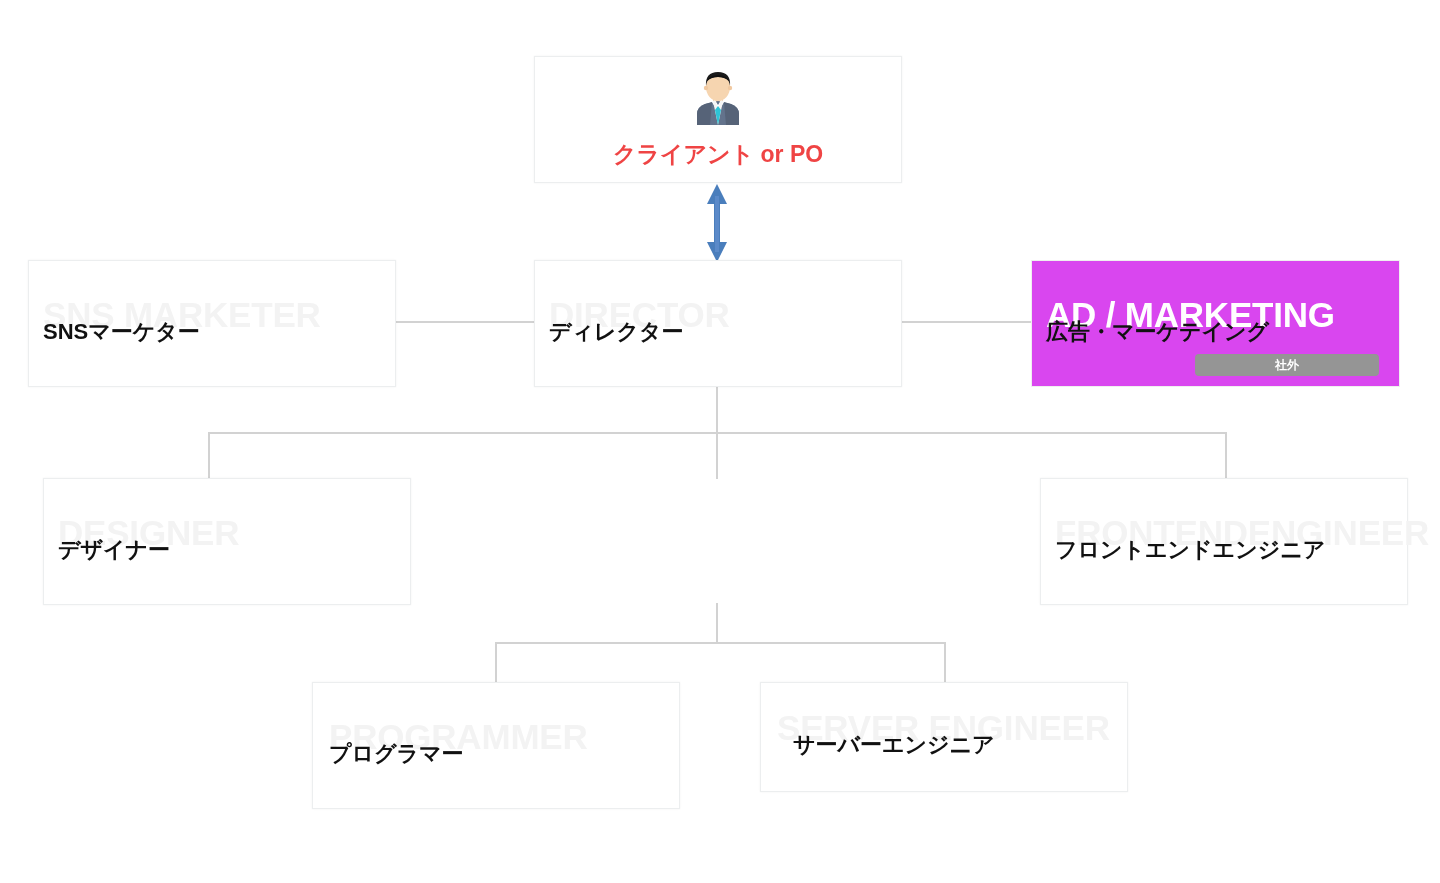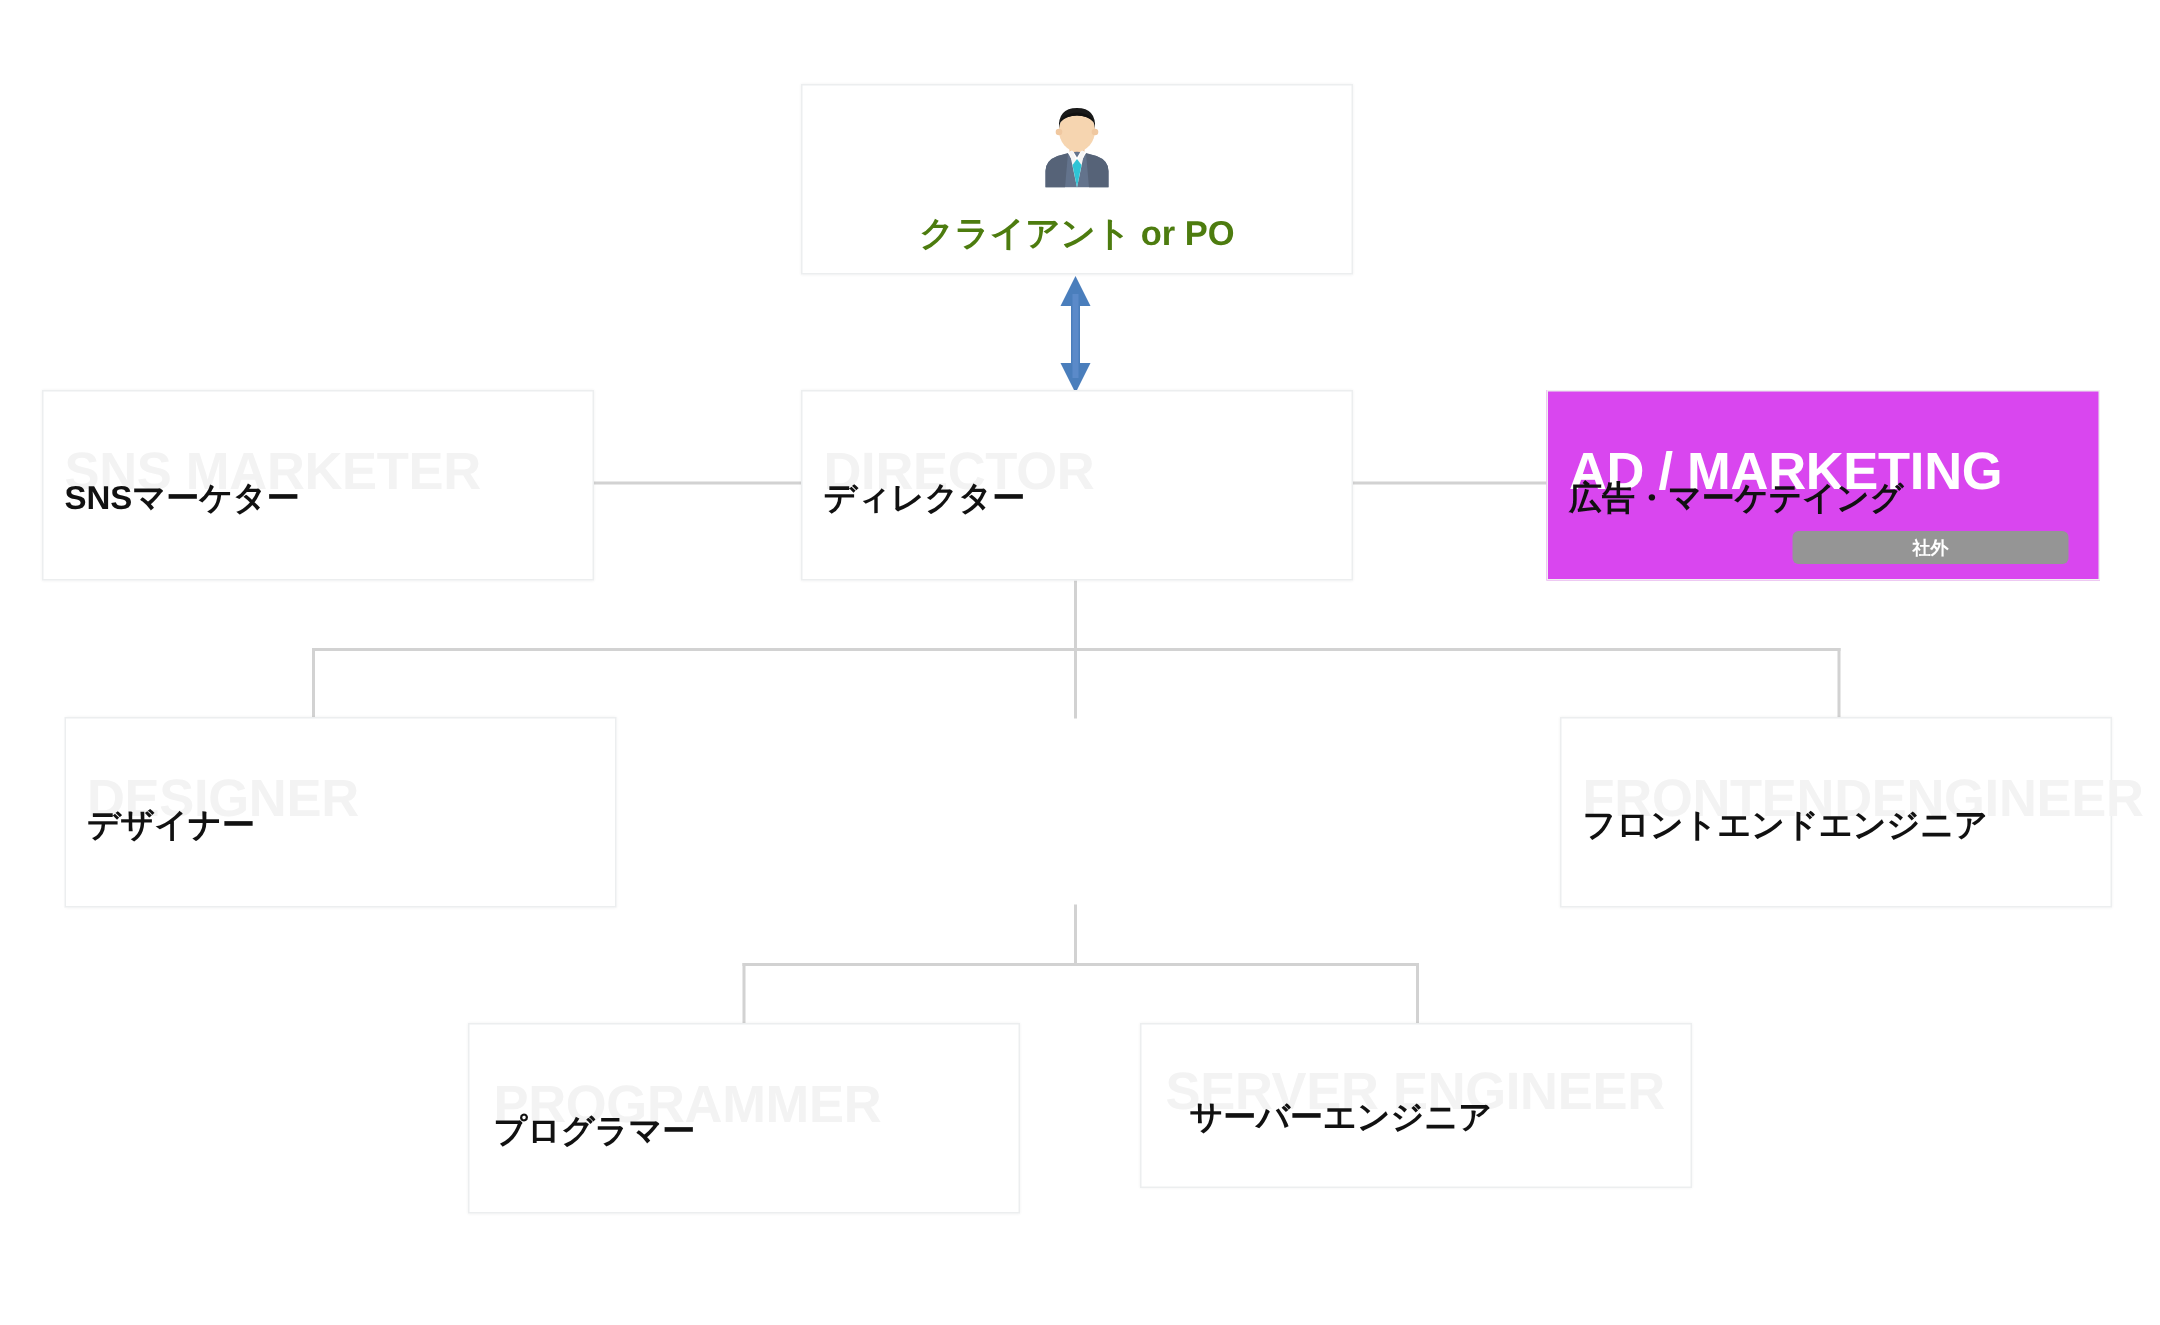--- a/index.html
+++ b/index.html
@@ -74,21 +74,21 @@
     flex-direction: column;
     align-items: center;
     justify-content: center;
   }
   .card-root .jp-center {
     position: static;
     transform: none;
     margin: 0;
     font-size: 23px;
     font-weight: 700;
-    color: #4d7c0f;
+    color: #ef4444;
     white-space: nowrap;
     text-align: center;
   }
 
   
   .card-ext {
     background: #d946ef;
     border: 1px solid #efefef;
     box-shadow: none;
   }

